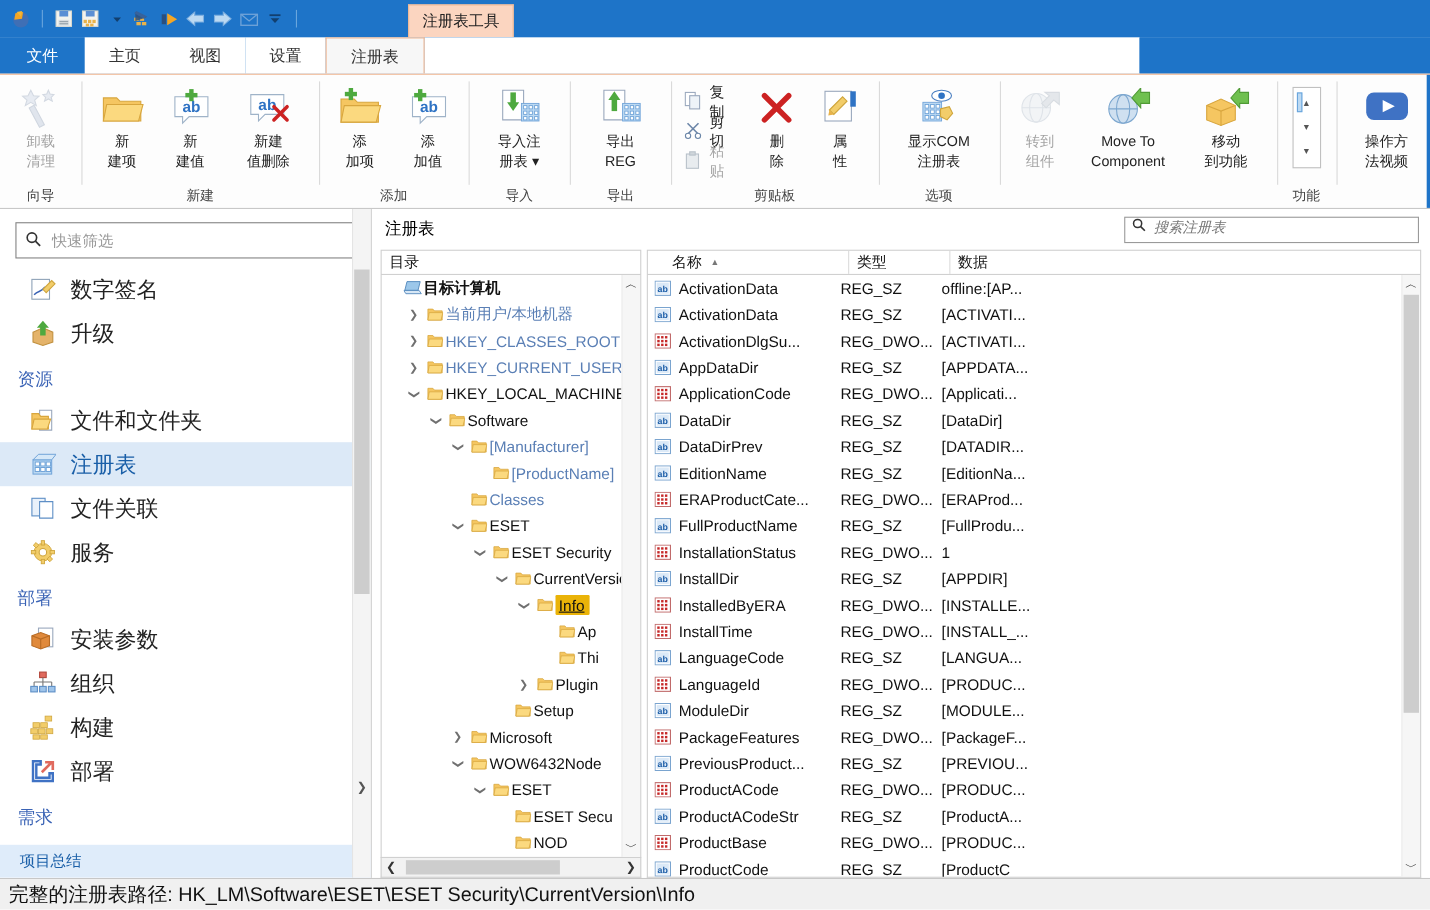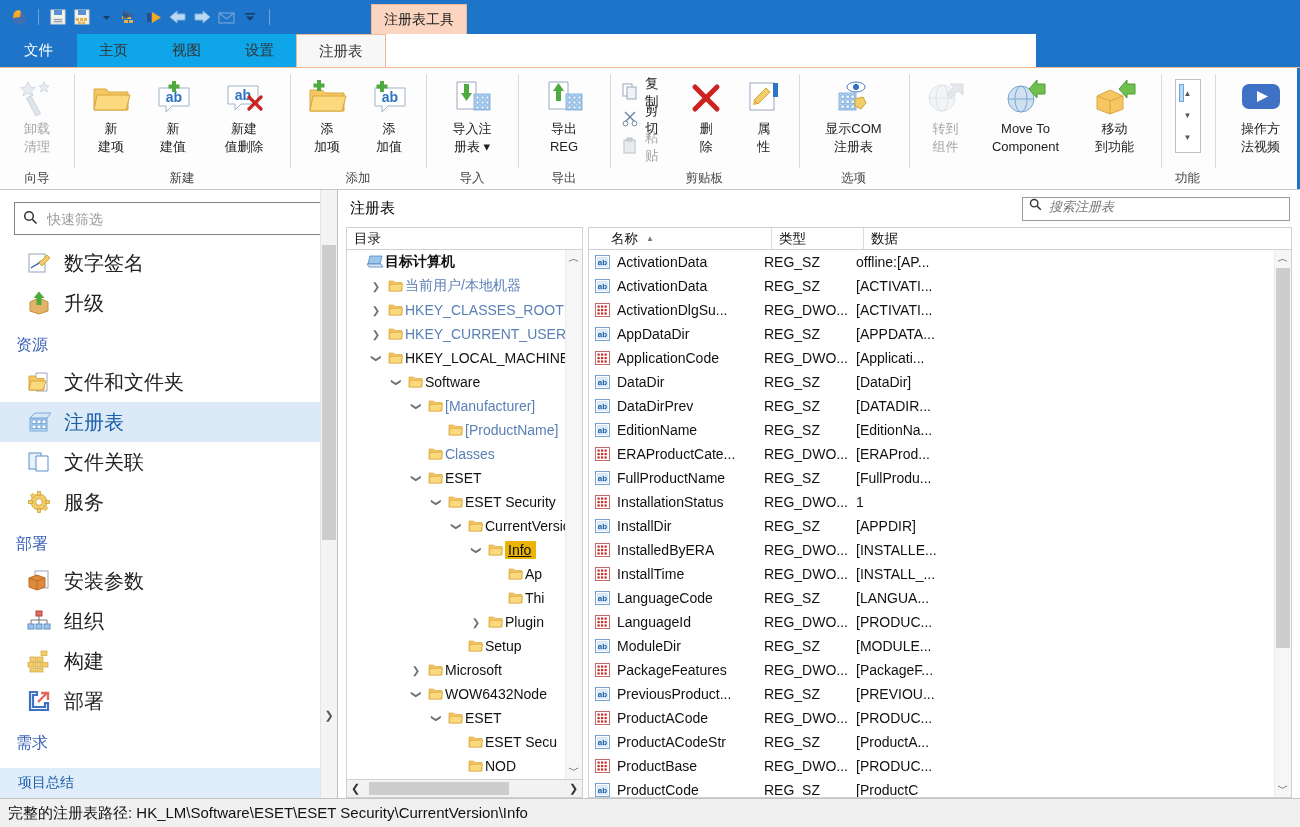--- a/index.html
+++ b/index.html
@@ -32,21 +32,21 @@
   }
   .title-text { color:#fff; font-size:14.5px; margin-left:16px; letter-spacing:.1px; }
 
   
   .tabstrip {
     height:33px; flex:0 0 33px; background:#1e74c8; display:flex;
     align-items:stretch; position:relative;
   }
   .tab {
     display:flex; align-items:center; justify-content:center;
-    font-size:14.5px; color:#333; background:#0ea5e9; min-width:70px;
+    font-size:14.5px; color:#333; background:#ffffff; min-width:70px;
     padding:0 22px; cursor:default; position:relative;
   }
   .tab.file { background:#1e74c8; color:#fff; padding:0 24px; }
   .tab.active-ctx {
     background:#f7f7f7; border-left:1px solid #f0b894; border-right:1px solid #f0b894;
     border-top:1px solid #f0b894;
   }
   .tabstrip .tabfill { flex:1; background:#fff; }
   .tabstrip .tabfill-right { background:#1e74c8; width:264px; }
 
@@ -196,21 +196,21 @@
   .cell.c-type { width:92px; flex:0 0 92px; padding-left:7px; }
   .cell.c-data { flex:1; padding-left:7px; }
   .tbl-v { position:absolute; right:0; top:0; bottom:0; width:17px; background:#f6f6f6; border-left:1px solid #ececec; }
   .tbl-v .up { position:absolute; top:0; left:0; right:0; height:17px; display:flex; align-items:center; justify-content:center; font-size:11px; color:#333; }
   .tbl-v .dn { position:absolute; bottom:0; left:0; right:0; height:17px; display:flex; align-items:center; justify-content:center; font-size:11px; color:#333; }
   .tbl-v .thumb { position:absolute; left:1px; right:1px; top:18px; height:380px; background:#cdcdcd; }
 
   
   .statusbar {
     flex:0 0 29px; height:29px; border-top:1px solid #c3c3c3; background:#f0f0f0;
-    display:flex; align-items:center; padding-left:8px; font-size:15px; color:#111;
+    display:flex; align-items:center; padding-left:8px; font-size:18px; color:#111;
   }
   .vsep-blue { position:absolute; right:0; top:0; bottom:0; width:3px; background:#1e74c8; }
   .ab-ico { width:16px; height:14px; flex:0 0 16px; }
 </style>
 </head>
 <body>
 
 <div id="app">
 
   <div class="titlebar">

